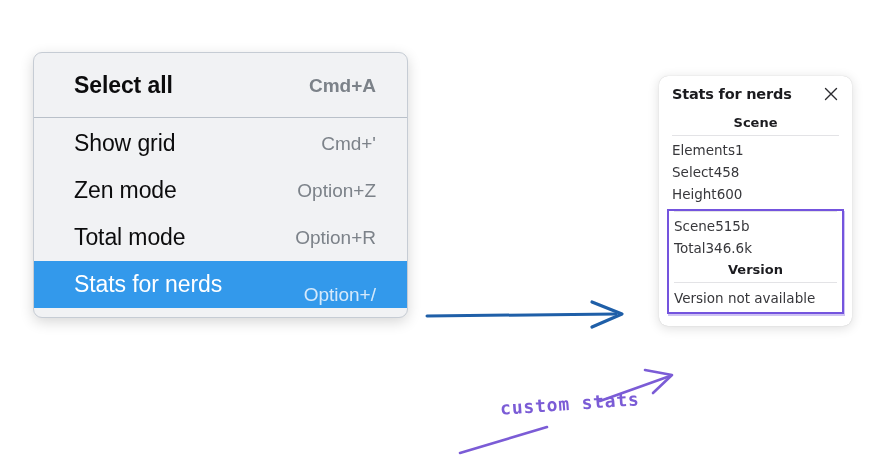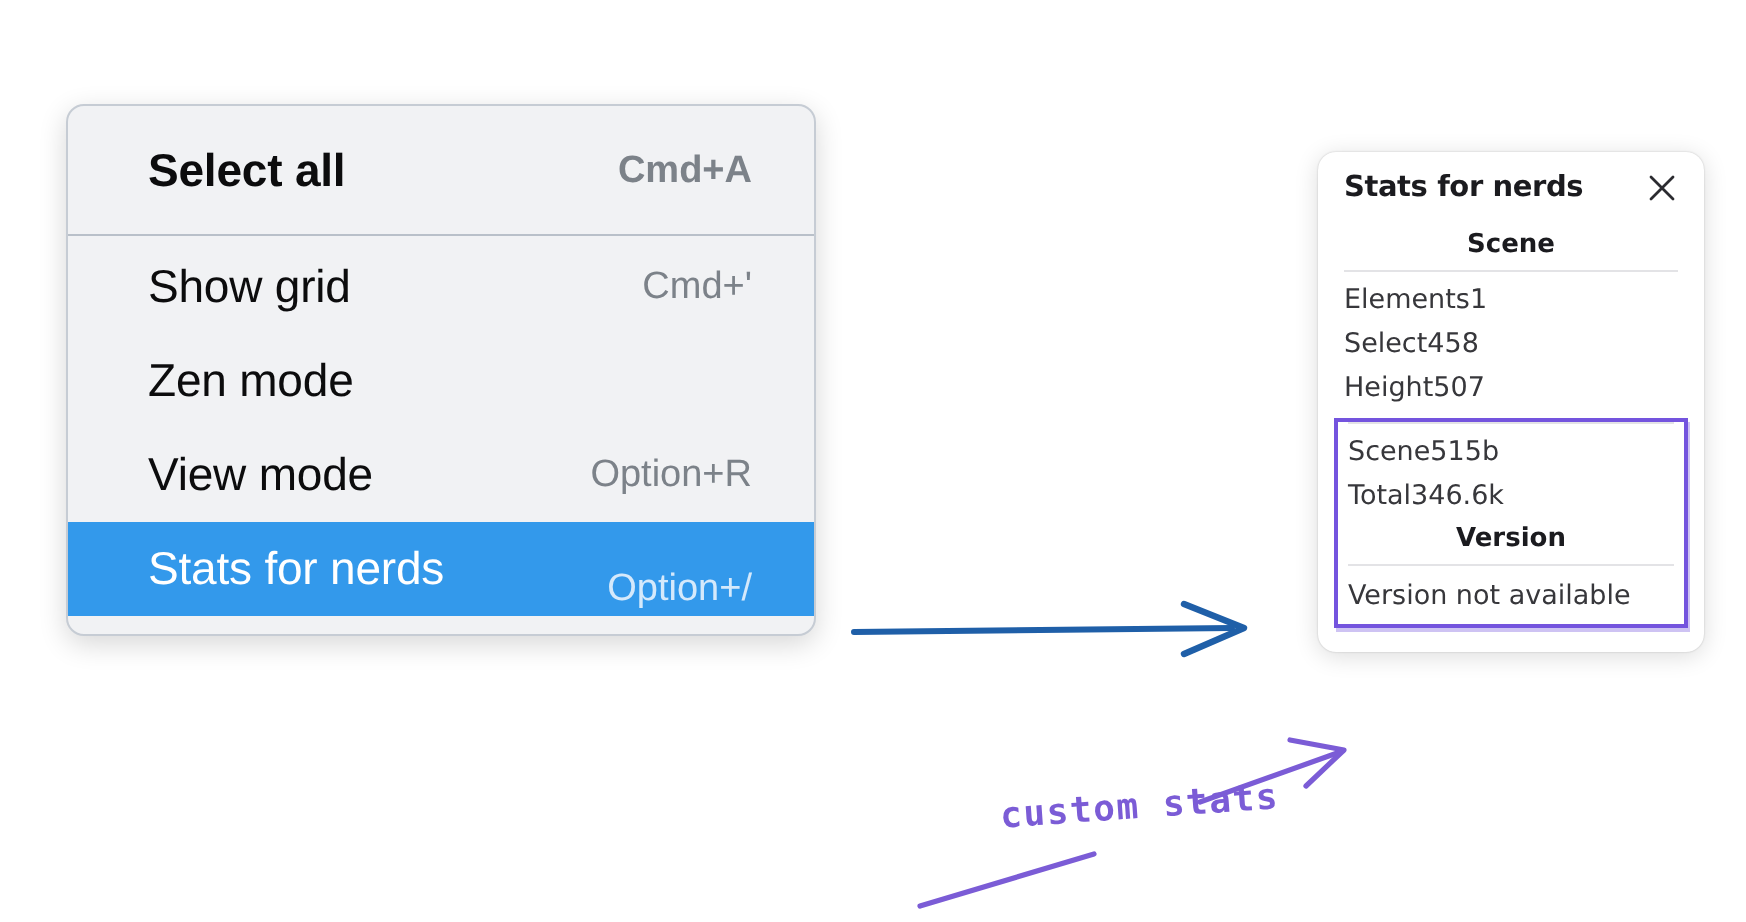--- a/index.html
+++ b/index.html
@@ -167,23 +167,24 @@
 
   <div class="menu-divider"></div>
 
   <div class="menu-section">
     <div class="menu-item">
       <span class="mi-label">Show grid</span>
       <span class="mi-shortcut">Cmd+'</span>
     </div>
     <div class="menu-item">
       <span class="mi-label">Zen mode</span>
-    </div>
-    <div class="menu-item">
-      <span class="mi-label">View mode</span>
+      <span class="mi-shortcut">Option+Z</span>
+    </div>
+    <div class="menu-item">
+      <span class="mi-label">Total mode</span>
       <span class="mi-shortcut">Option+R</span>
     </div>
     <div class="menu-item selected">
       <span class="mi-label">Stats for nerds</span>
       <span class="mi-shortcut">Option+/</span>
     </div>
   </div>
 
 </div>
 
@@ -204,21 +205,21 @@
     <div class="stat-row">
       <span class="sr-key">Elements</span>
       <span class="sr-val">1</span>
     </div>
     <div class="stat-row">
       <span class="sr-key">Select</span>
       <span class="sr-val">458</span>
     </div>
     <div class="stat-row">
       <span class="sr-key">Height</span>
-      <span class="sr-val">507</span>
+      <span class="sr-val">600</span>
     </div>
   </div>
 
   <div class="custom-region">
 
     <div>
       <div class="hrule"></div>
       <div class="stat-row">
         <span class="sr-key">Scene</span>
         <span class="sr-val">515b</span>

